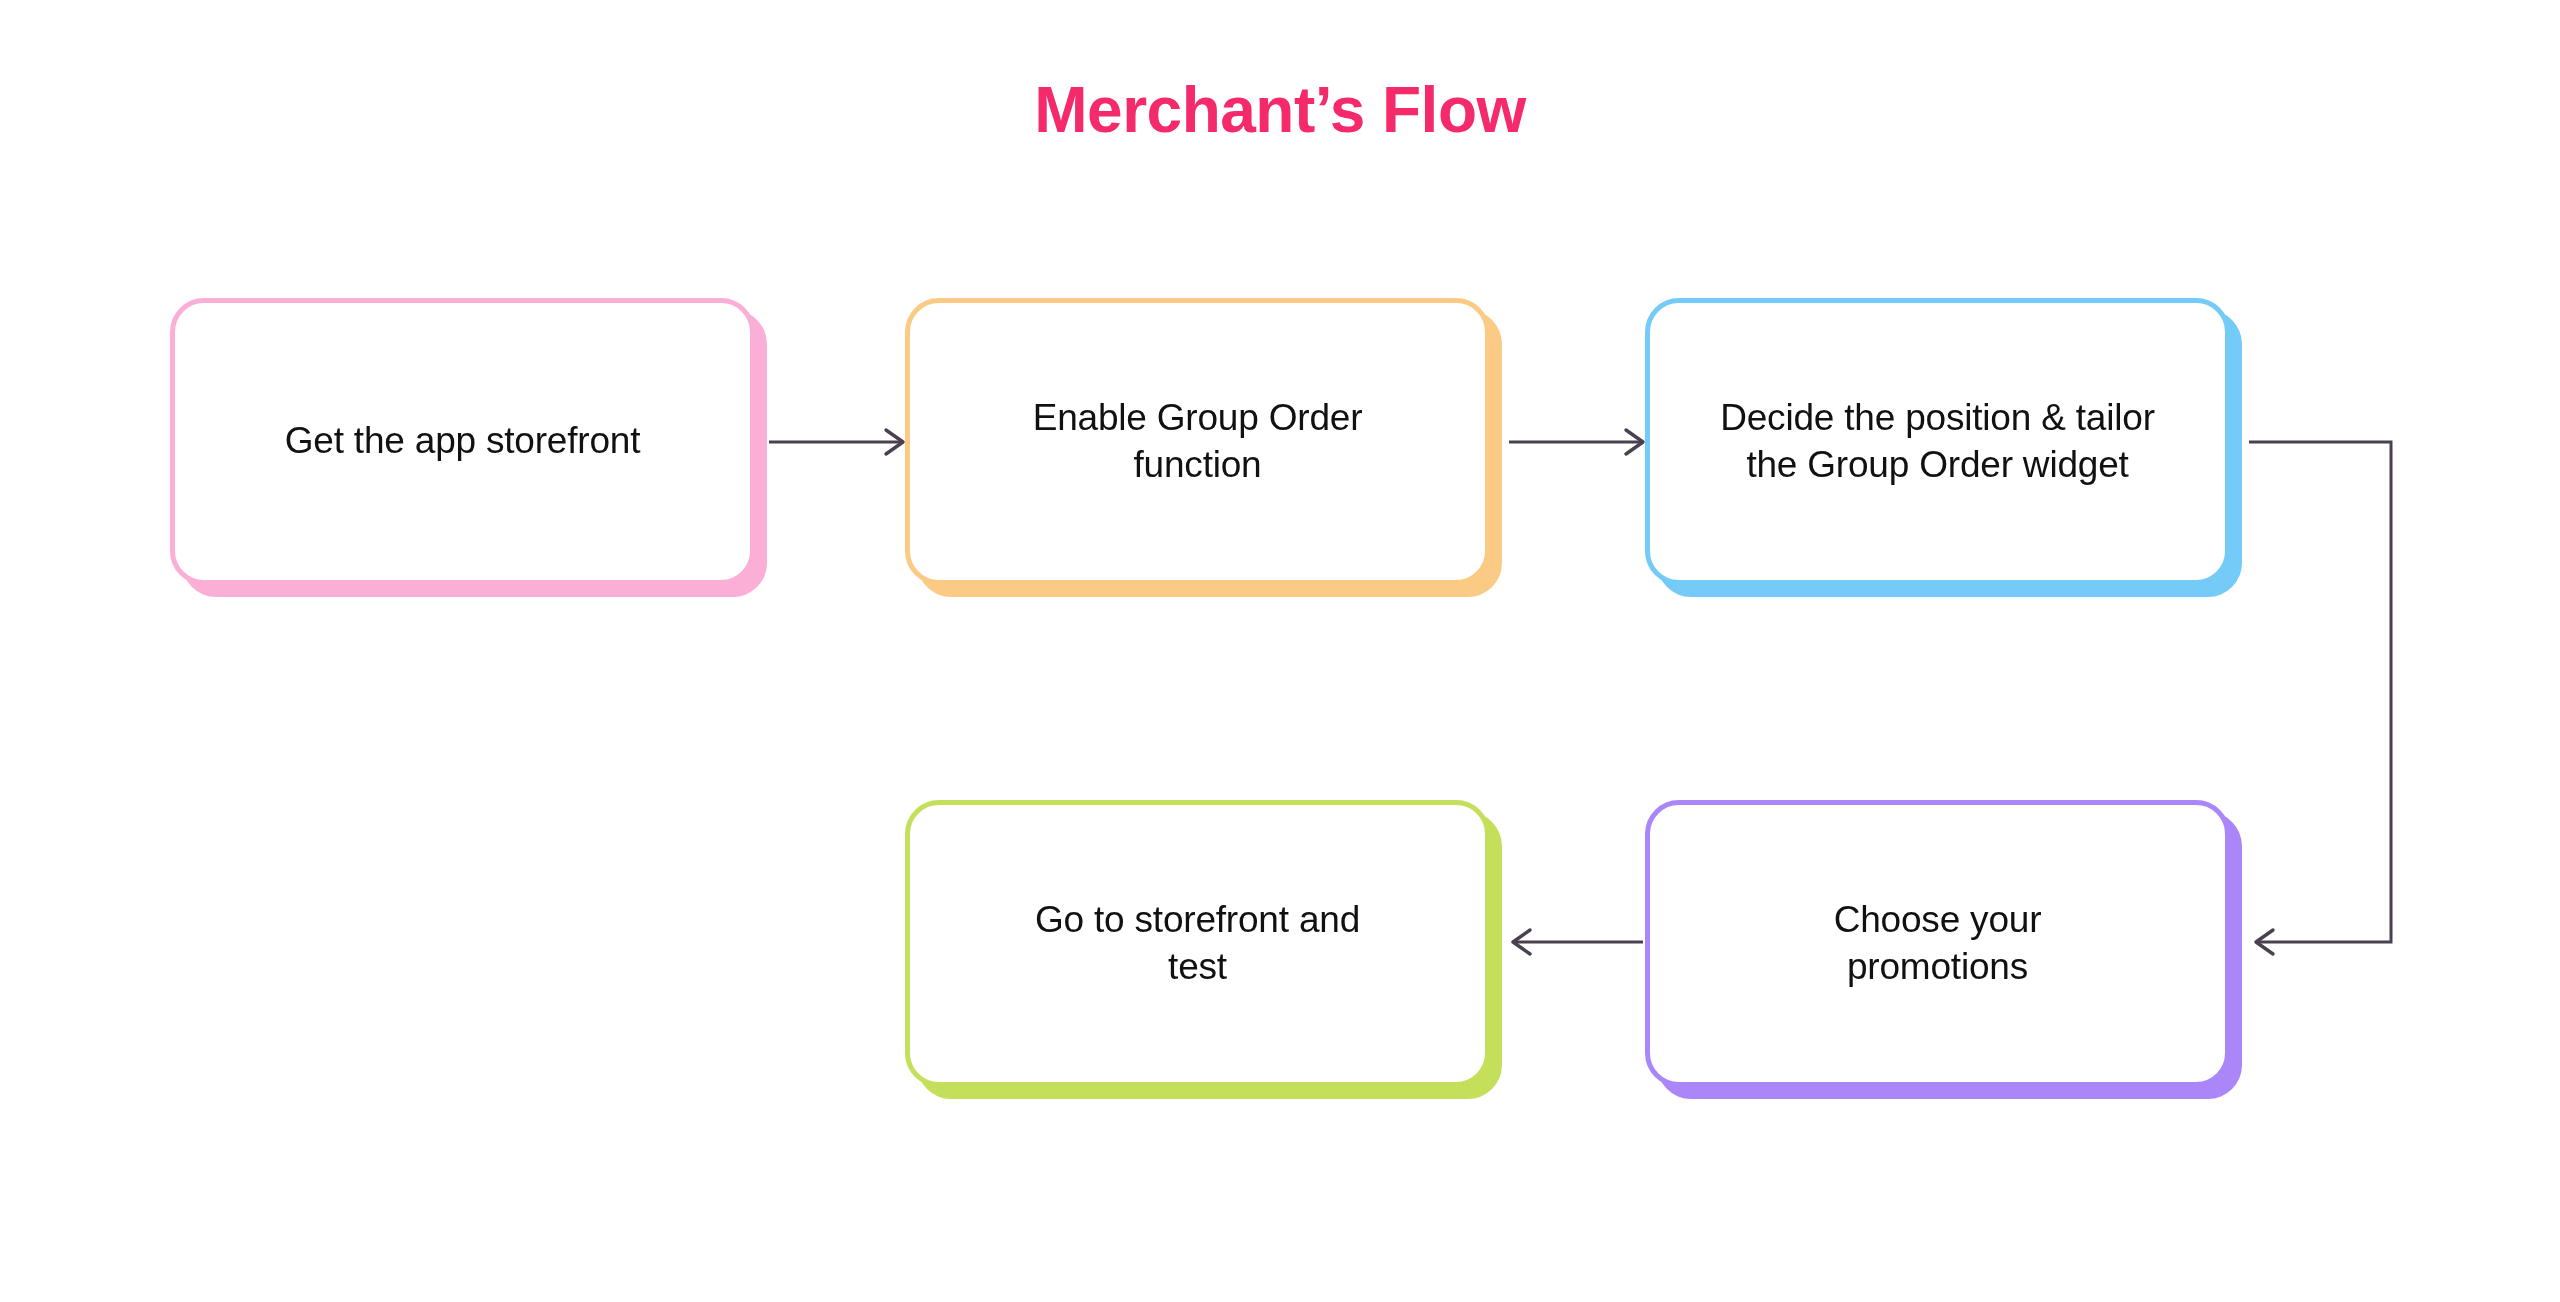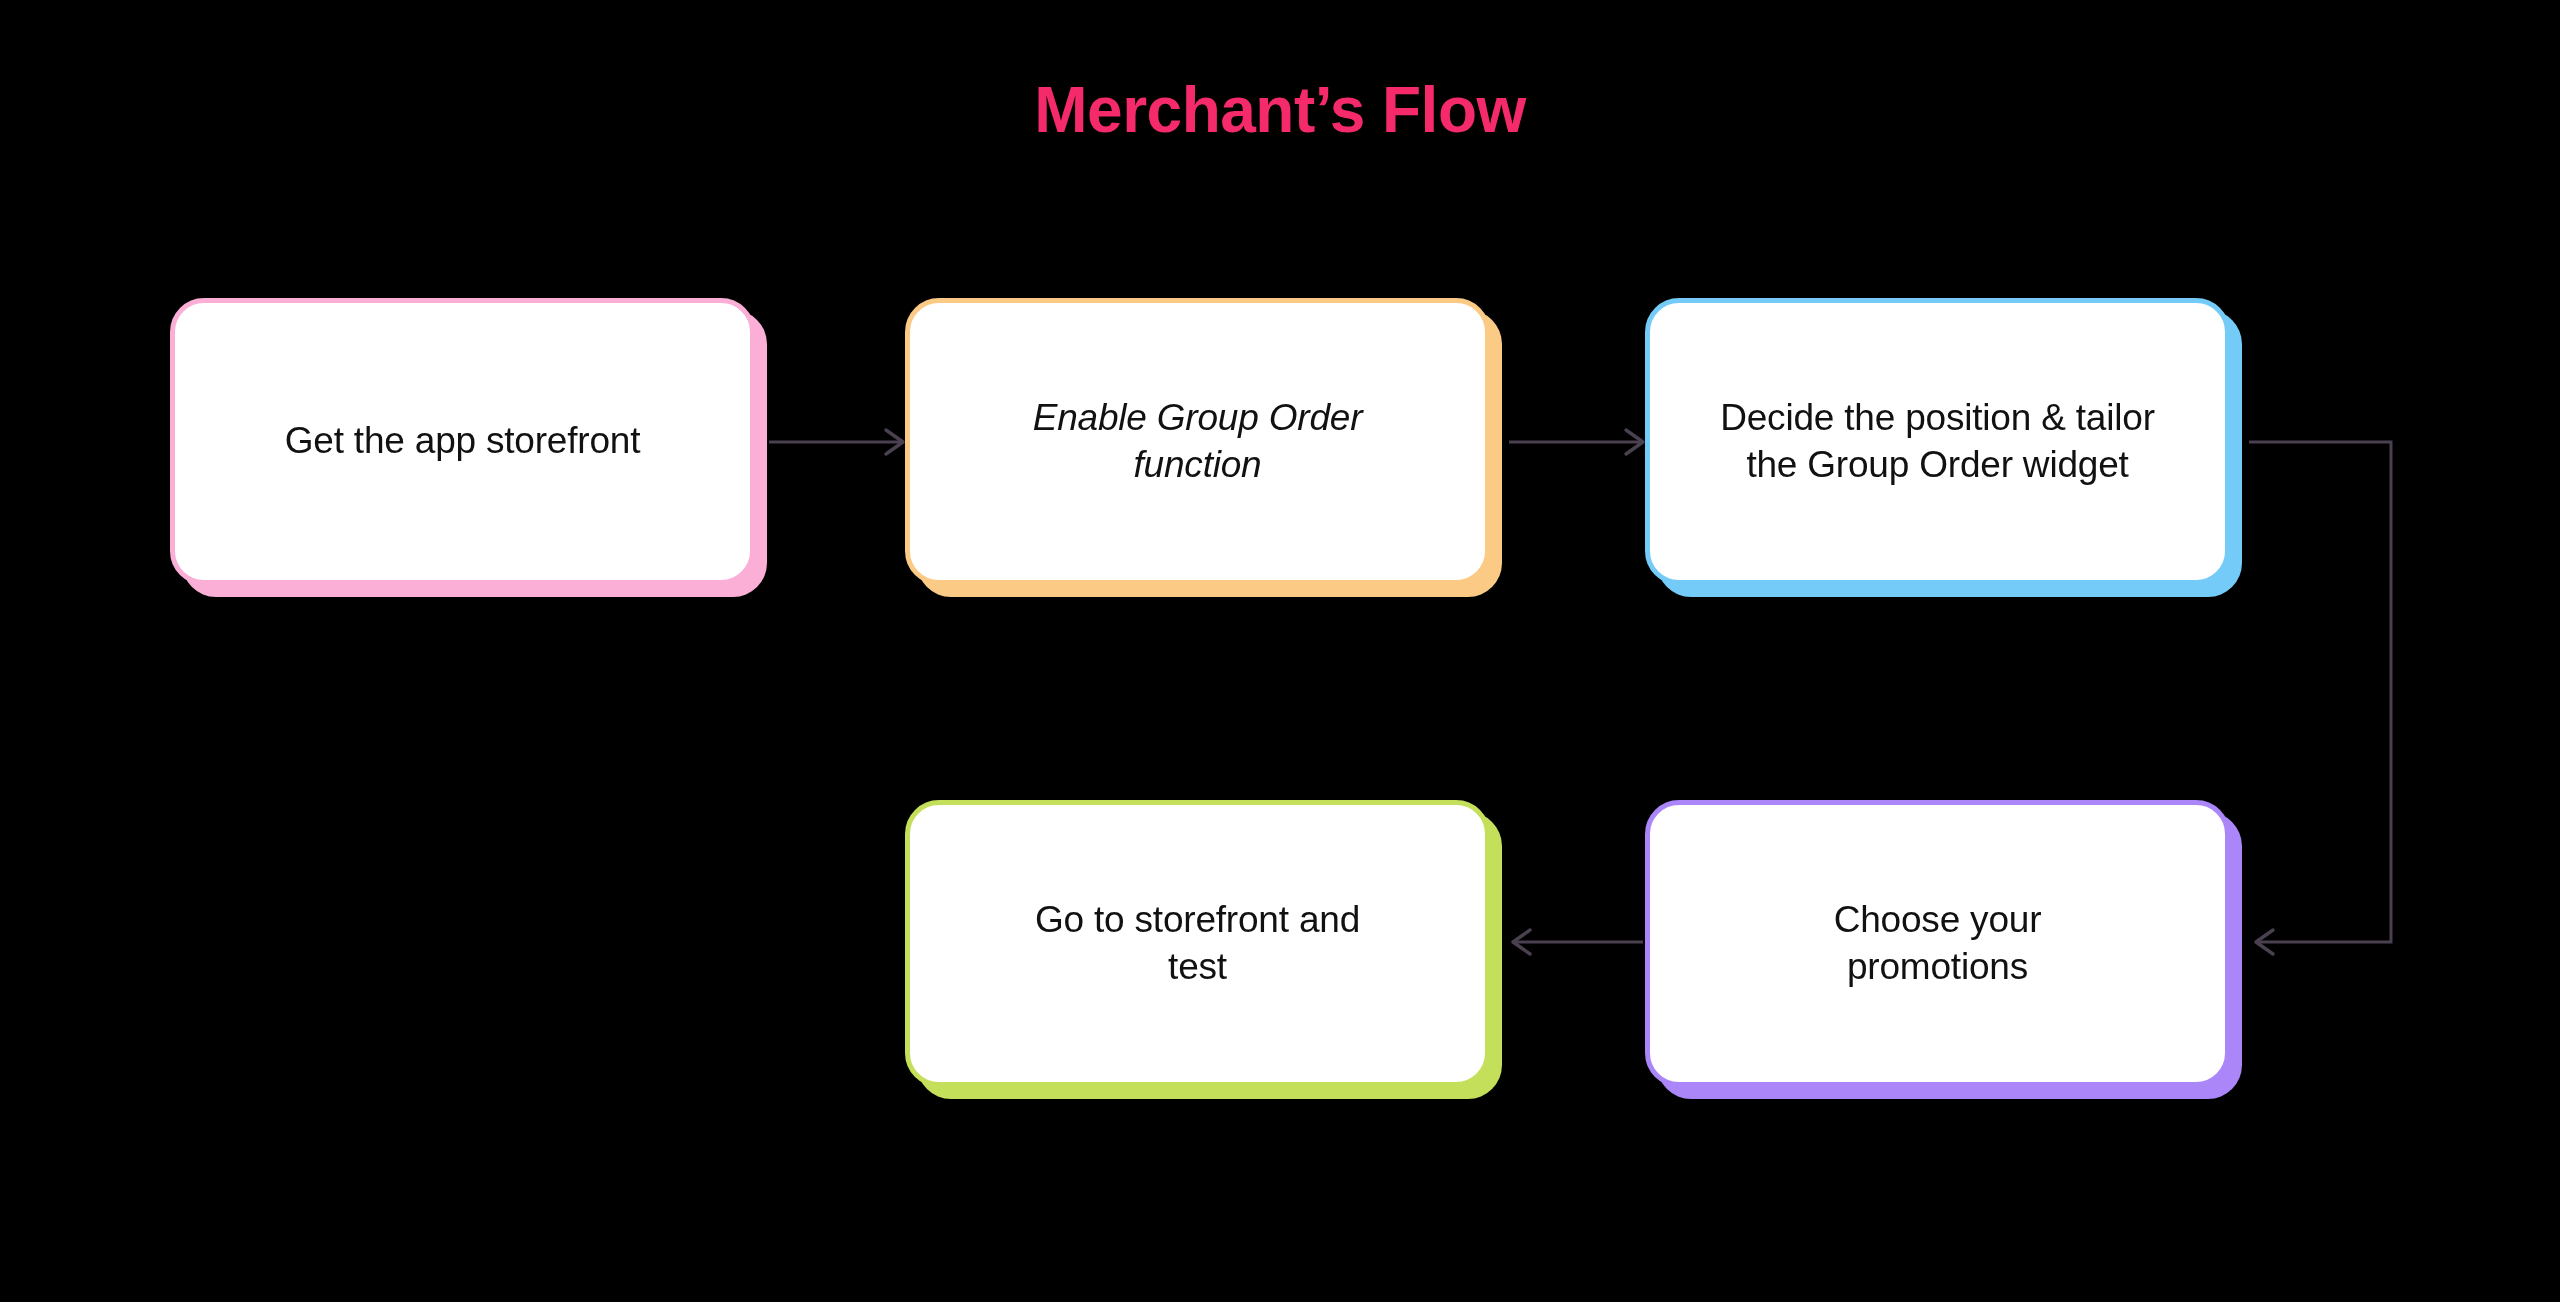--- a/index.html
+++ b/index.html
@@ -12,21 +12,21 @@
     height: 1302px;
     background: #fddff2;
     font-family: "Liberation Sans", "DejaVu Sans", sans-serif;
     overflow: hidden;
   }
 
   #stage {
     position: relative;
     width: 2560px;
     height: 1302px;
-    background: #000000;
+    background: #ffffff;
   }
 
   
   #page-title {
     position: absolute;
     left: 0;
     top: 78px;
     width: 2560px;
     text-align: center;
     font-size: 64px;
@@ -130,21 +130,21 @@
   <div class="node" style="left:170px; top:298px; width:585px; height:287px;">
     <div class="node-shadow" style="background:#fbaed6;"></div>
     <div class="node-card" style="border-color:#fbaed6;">
       <span class="node-label">Get the app storefront</span>
     </div>
   </div>
 
   <div class="node" style="left:905px; top:298px; width:585px; height:287px;">
     <div class="node-shadow" style="background:#fbcb85;"></div>
     <div class="node-card" style="border-color:#fbcb85;">
-      <span class="node-label" style="max-width:420px; display:inline-block;font-style:italic;">Enable Group Order function</span>
+      <span class="node-label" style="max-width:420px; display:inline-block;">Enable Group Order function</span>
     </div>
   </div>
 
   <div class="node" style="left:1645px; top:298px; width:585px; height:287px;padding-left:34px;">
     <div class="node-shadow" style="background:#74cbf8;"></div>
     <div class="node-card" style="border-color:#74cbf8;">
       <span class="node-label" style="max-width:470px; display:inline-block;">Decide the position &amp; tailor the Group Order widget</span>
     </div>
   </div>
 

